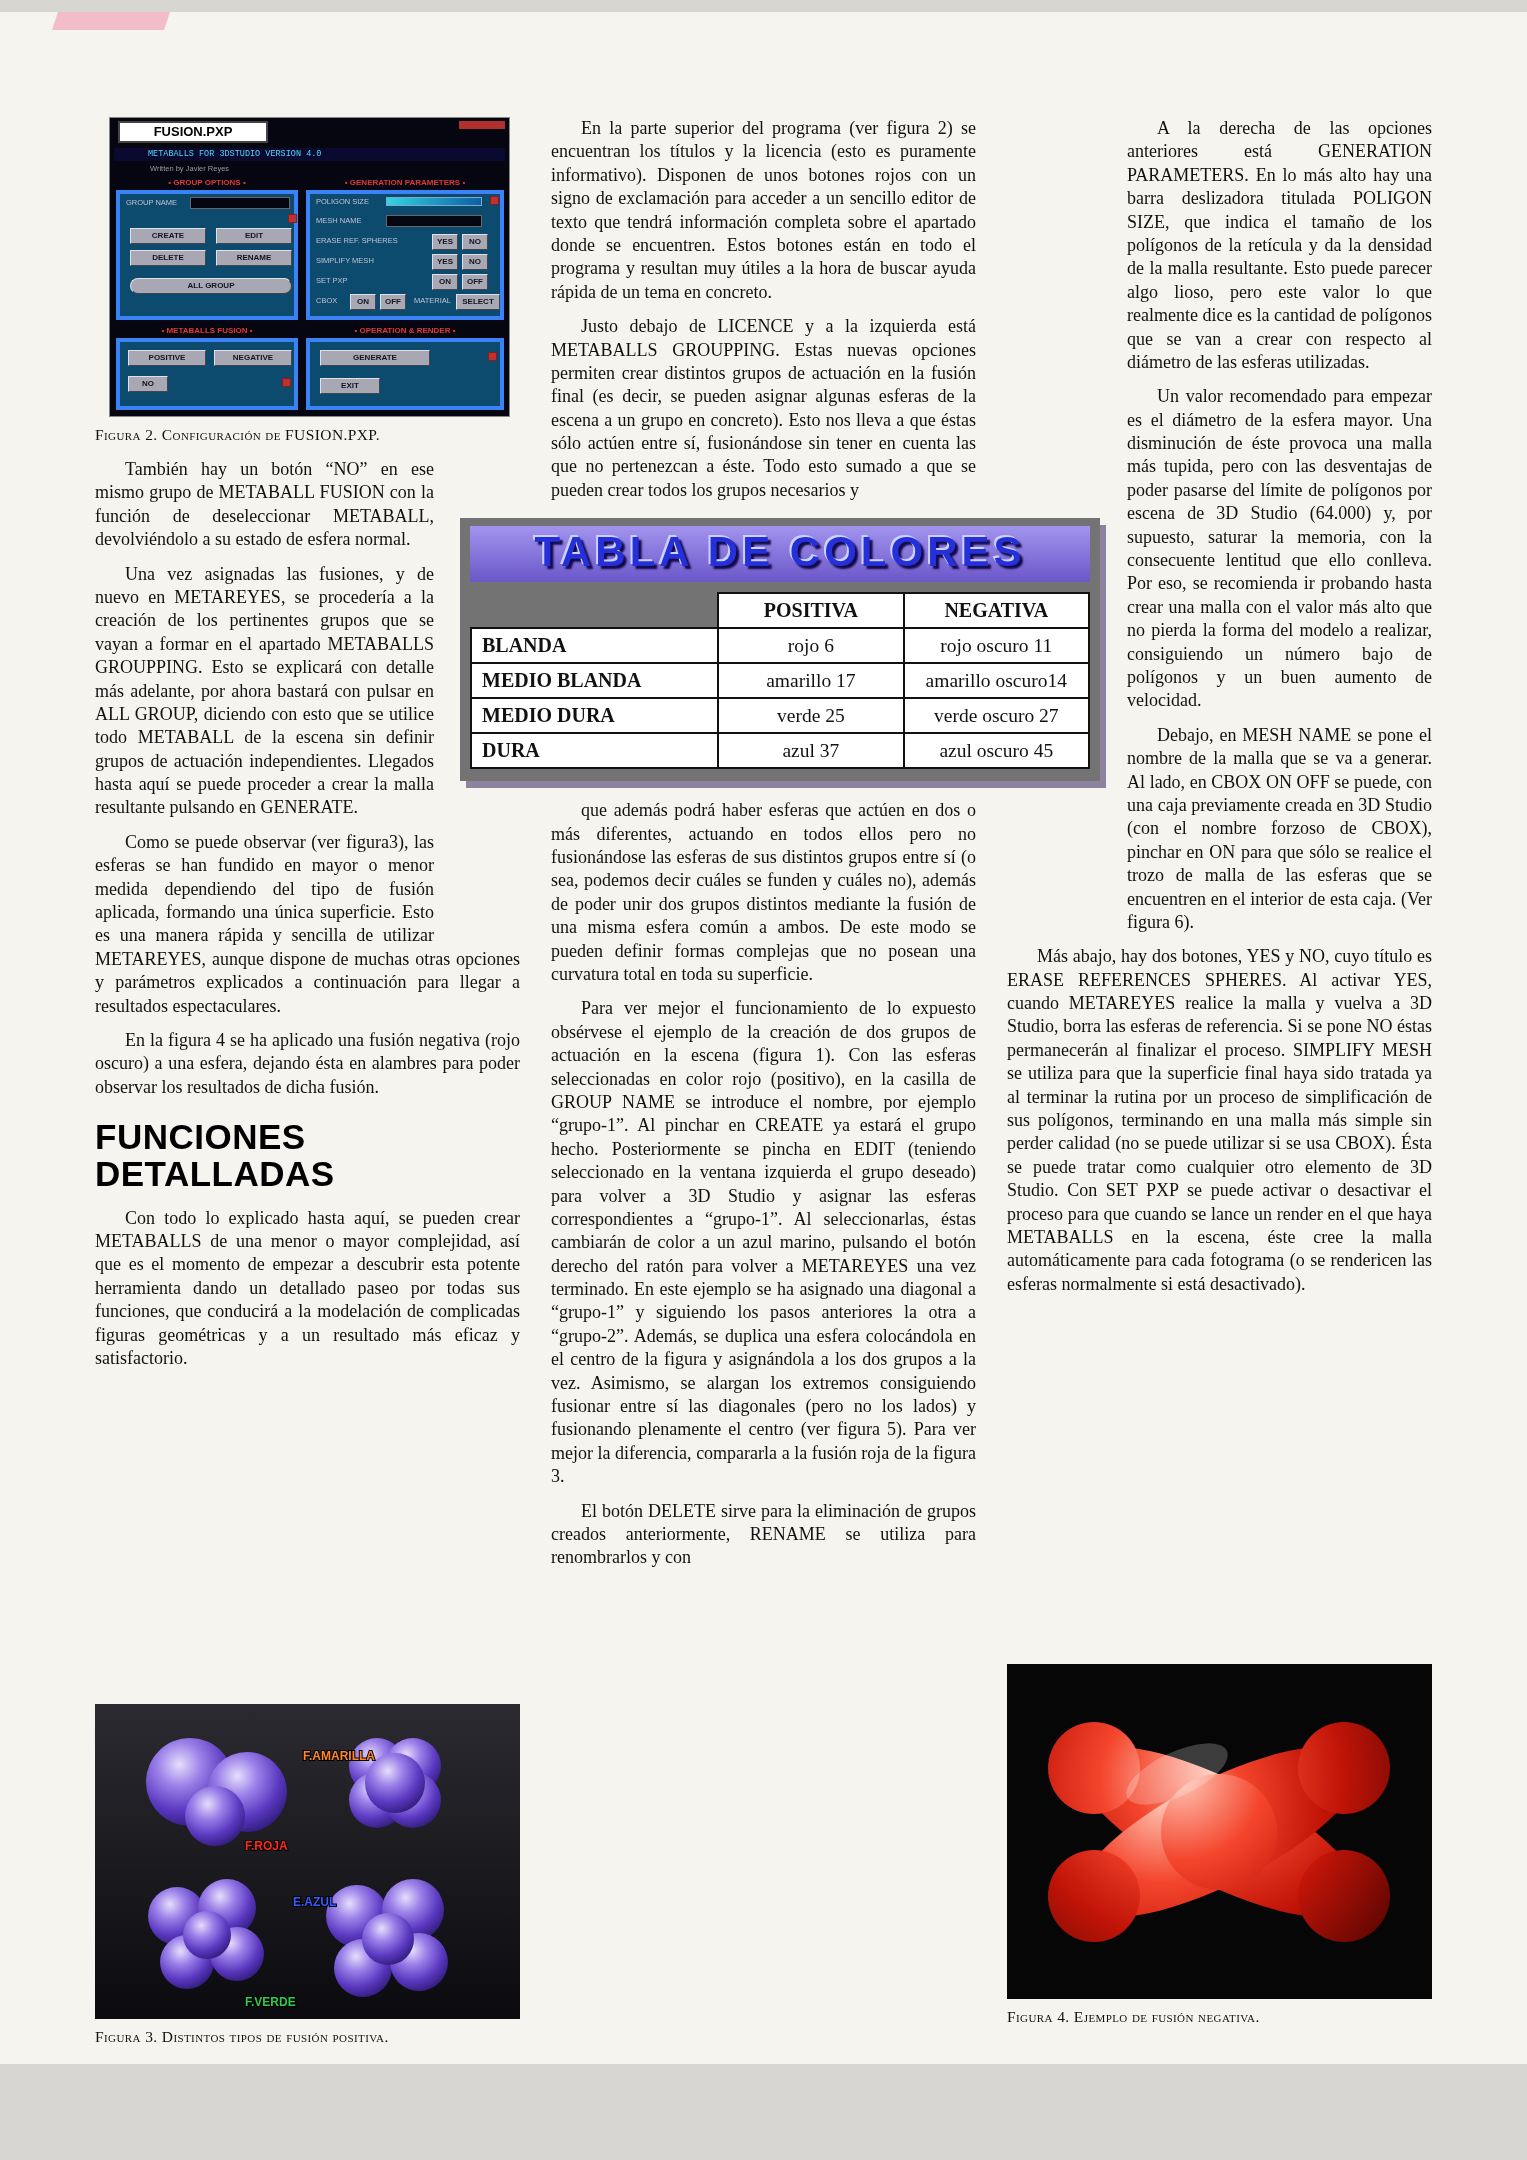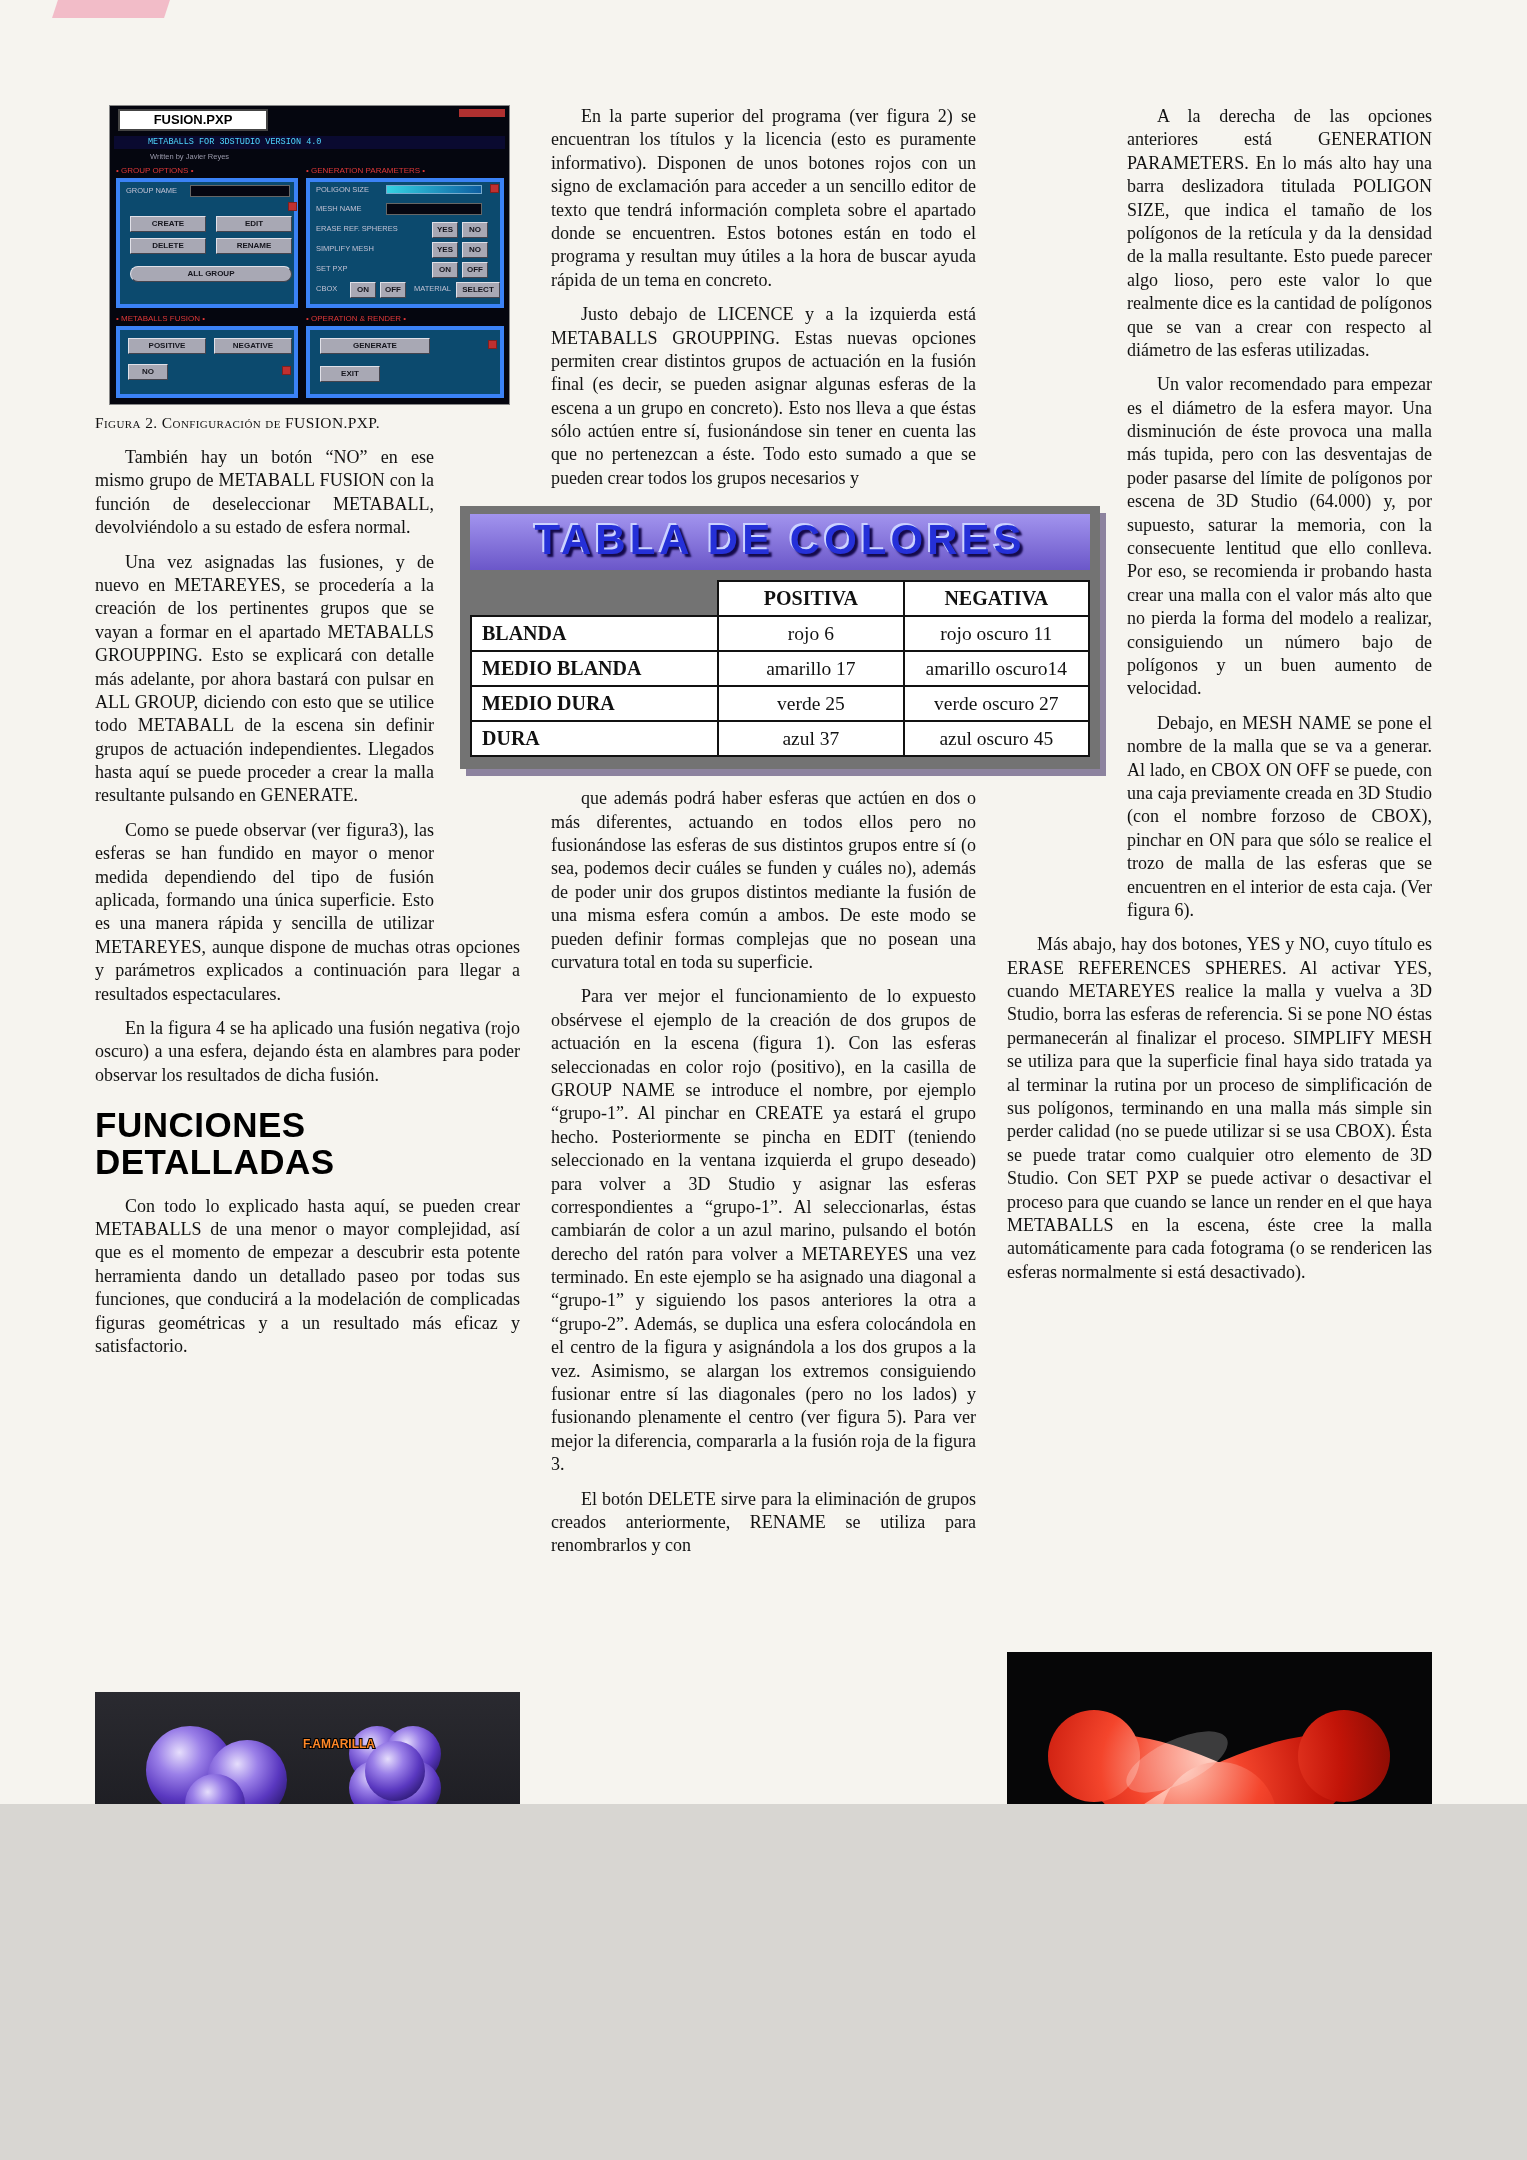--- a/index.html
+++ b/index.html
@@ -1,18 +1,18 @@
 <!DOCTYPE html>
 <html><head>
 <meta charset="utf-8">
 <style>
   * { box-sizing: border-box; }
   html,body { margin:0; padding:0; background:#d8d6d2; }
   .page {
-    position:relative; width:1527px; height:1804px; margin:0 auto;
+    position:relative; width:1527px; height:2052px; margin:12px auto;
     background:#f6f4ef; overflow:hidden; color:#111;
     font-family:"Liberation Serif", serif;
   }
   .scan-pink { position:absolute; left:55px; top:0; width:112px; height:18px;
     background:#f2bcc8; transform:skewX(-18deg); }
 
   
   .col { position:absolute; top:105px; width:425px; }
   .col1 { left:95px; }
   .col2 { left:551px; z-index:3; }
@@ -49,21 +49,21 @@
     background:#05060f; border:1px solid #888;
     font-family:"Liberation Sans", sans-serif; }
   .f2-tab { position:absolute; left:8px; top:3px; width:150px; height:22px;
     background:#fff; border:2px solid #444; color:#000; font-weight:bold;
     font-size:13px; text-align:center; line-height:18px; }
   .f2-red1 { position:absolute; right:4px; top:3px; width:46px; height:8px; background:#b03030; }
   .f2-head { position:absolute; left:4px; top:30px; right:4px; height:13px;
     background:#0a0a30; color:#4fd8ff; font-size:8.5px; line-height:13px;
     padding-left:34px; font-family:"Liberation Mono", monospace; white-space:nowrap; overflow:hidden; }
   .f2-by { position:absolute; left:40px; top:46px; color:#99a; font-size:7.5px; }
-  .f2-sec { position:absolute; color:#e03838; font-size:8px; font-weight:normal; }
+  .f2-sec { position:absolute; color:#e03838; font-size:8px; font-weight:bold; text-align:center; }
   .f2-panel { position:absolute; background:#0c4a6e; border:4px solid #3b82f6; }
   .fb { position:absolute; background:#a8a8b4; color:#15151d; font-size:8px;
     font-weight:bold; text-align:center; line-height:14px; height:16px;
     border-top:1px solid #e0e0e8; border-left:1px solid #e0e0e8;
     border-bottom:1px solid #44444e; border-right:1px solid #44444e; }
   .fl { position:absolute; color:#c2c2d4; font-size:7.5px; white-space:nowrap; }
   .fi { position:absolute; background:#060610; border:1px solid #666; height:12px; }
   .fx { position:absolute; width:9px; height:9px; background:#c03030; border:1px solid #802020; }
   .fslider { position:absolute; height:9px; background:linear-gradient(90deg,#35d2e2,#0e5fa2); border:1px solid #77aacc; }
 

